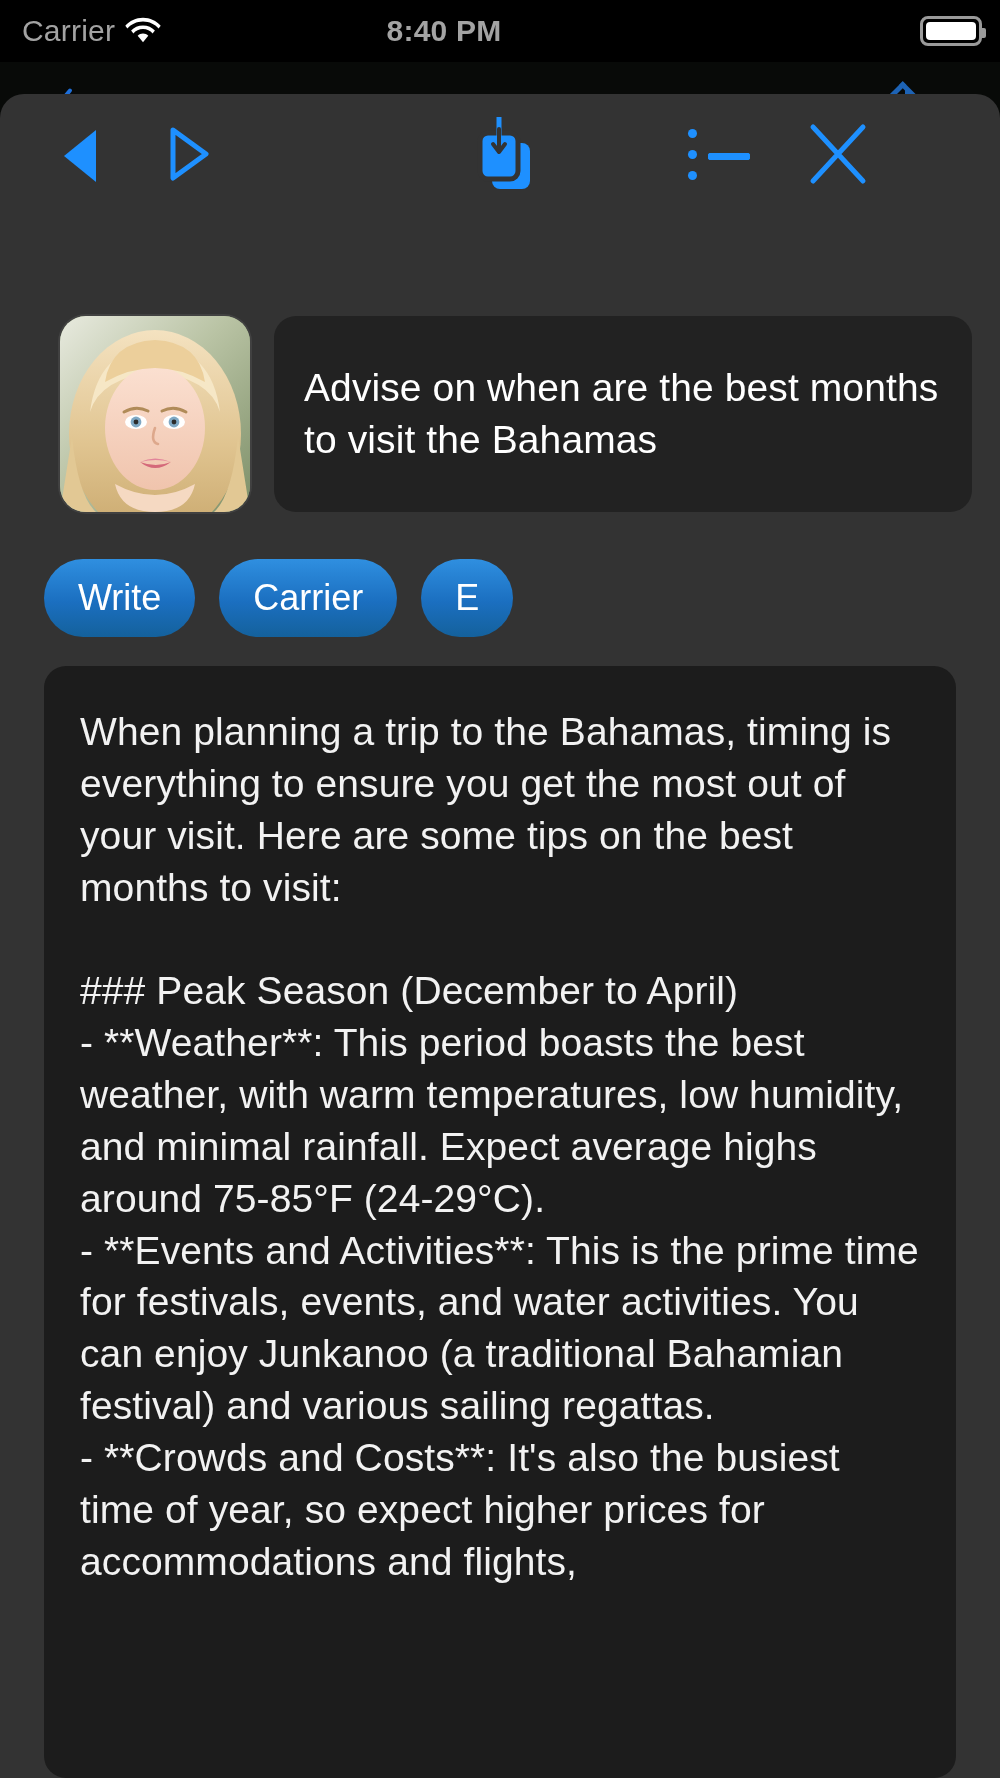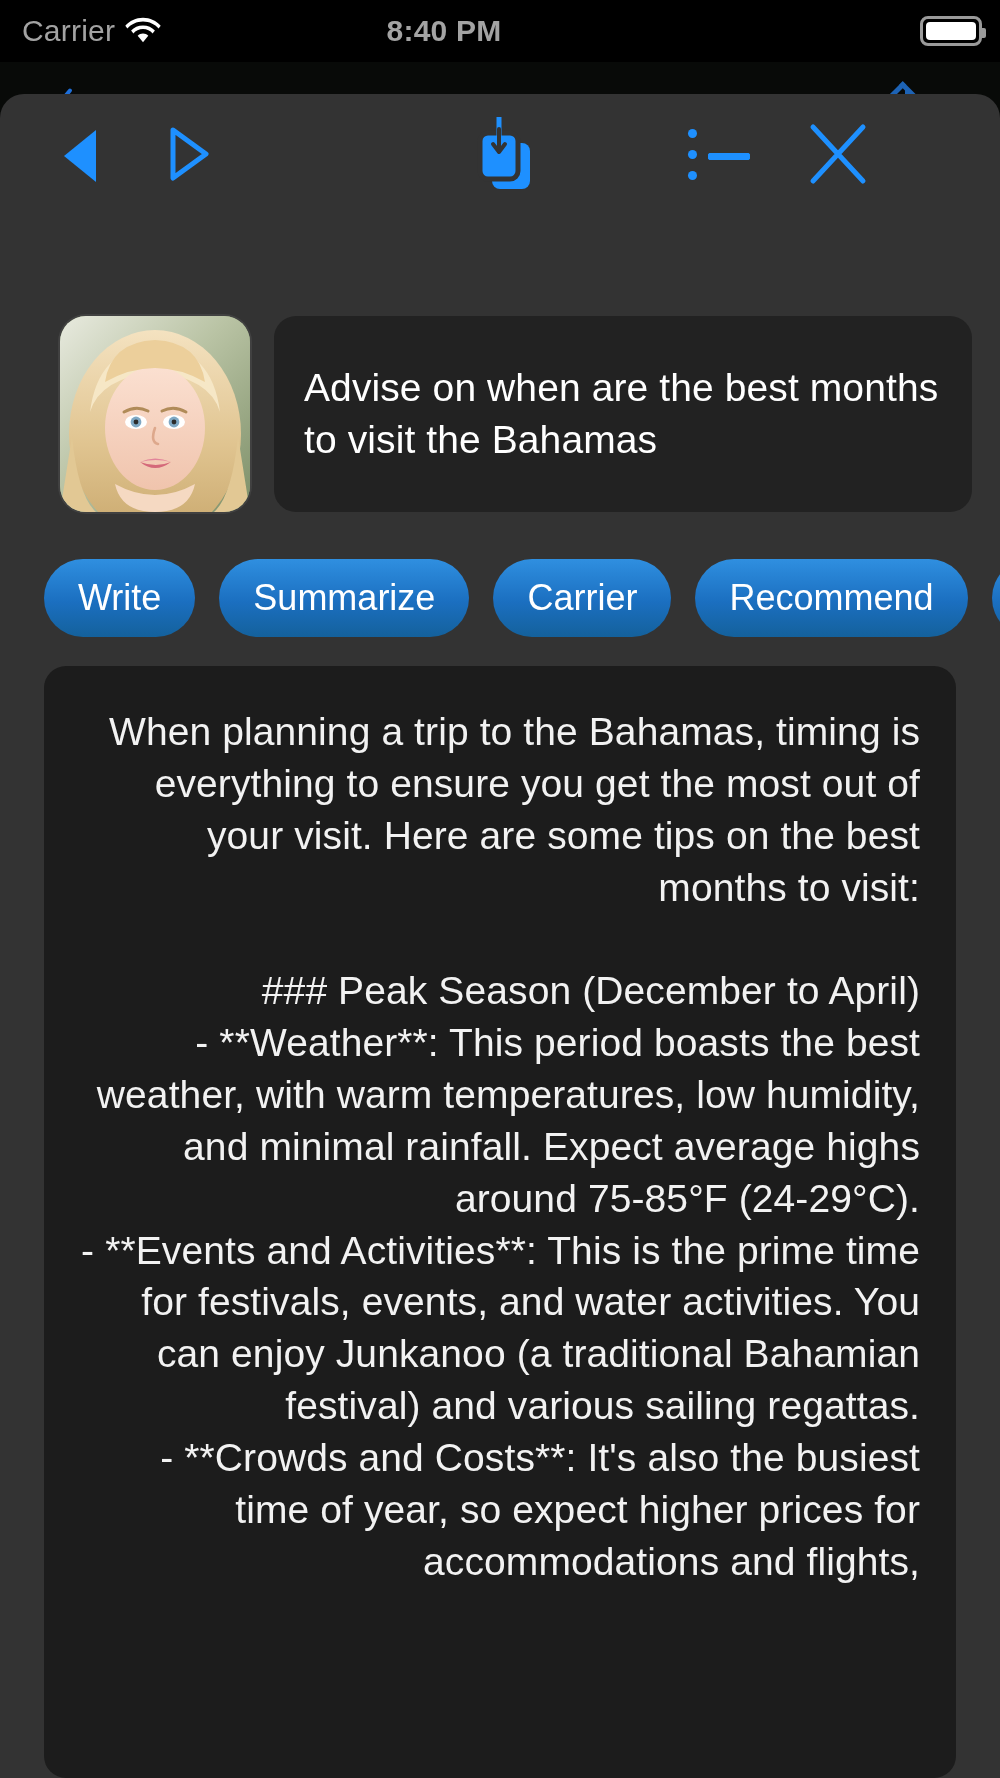--- a/index.html
+++ b/index.html
@@ -136,21 +136,20 @@
     border-radius:40px; color:#fff; font-size:36px;
     display:flex; align-items:center; justify-content:center;
     white-space:nowrap; border:none; font-family:inherit;
   }
 
   
   .response-card{
     position:absolute; top:572px; left:44px; width:912px; height:1112px;
     background:#1c1c1c; border-radius:22px; padding:40px 36px 0 36px;
     overflow:hidden;
-    text-align:right;
   }
   .response-text{
     color:#f2f2f2; font-size:39px; line-height:1.33; letter-spacing:.1px;
     white-space:pre-wrap; word-wrap:break-word;
   }
 </style>
 </head>
 <body>
 
 <div class="statusbar">
@@ -278,23 +277,21 @@
         <path d="M55 168 q40 22 80 0 q-6 28 -40 28 q-34 0 -40 -28z" fill="#f5d9c2"></path>
       </svg>
     </div>
     <div class="prompt-bubble">
       <div class="prompt-text">Advise on when are the best months to visit the Bahamas</div>
     </div>
   </div>
 
   <div class="pills">
     <button class="pill">Write</button>
-    <button class="pill">Summarize</button>
     <button class="pill">Carrier</button>
-    <button class="pill">Recommend</button>
     <button class="pill">E</button>
   </div>
 
   <div class="response-card">
     <div class="response-text">When planning a trip to the Bahamas, timing is everything to ensure you get the most out of your visit. Here are some tips on the best months to visit:
 
 ### Peak Season (December to April)
 - **Weather**: This period boasts the best weather, with warm temperatures, low humidity, and minimal rainfall. Expect average highs around 75-85°F (24-29°C).
 - **Events and Activities**: This is the prime time for festivals, events, and water activities. You can enjoy Junkanoo (a traditional Bahamian festival) and various sailing regattas.
 - **Crowds and Costs**: It's also the busiest time of year, so expect higher prices for accommodations and flights,</div>

